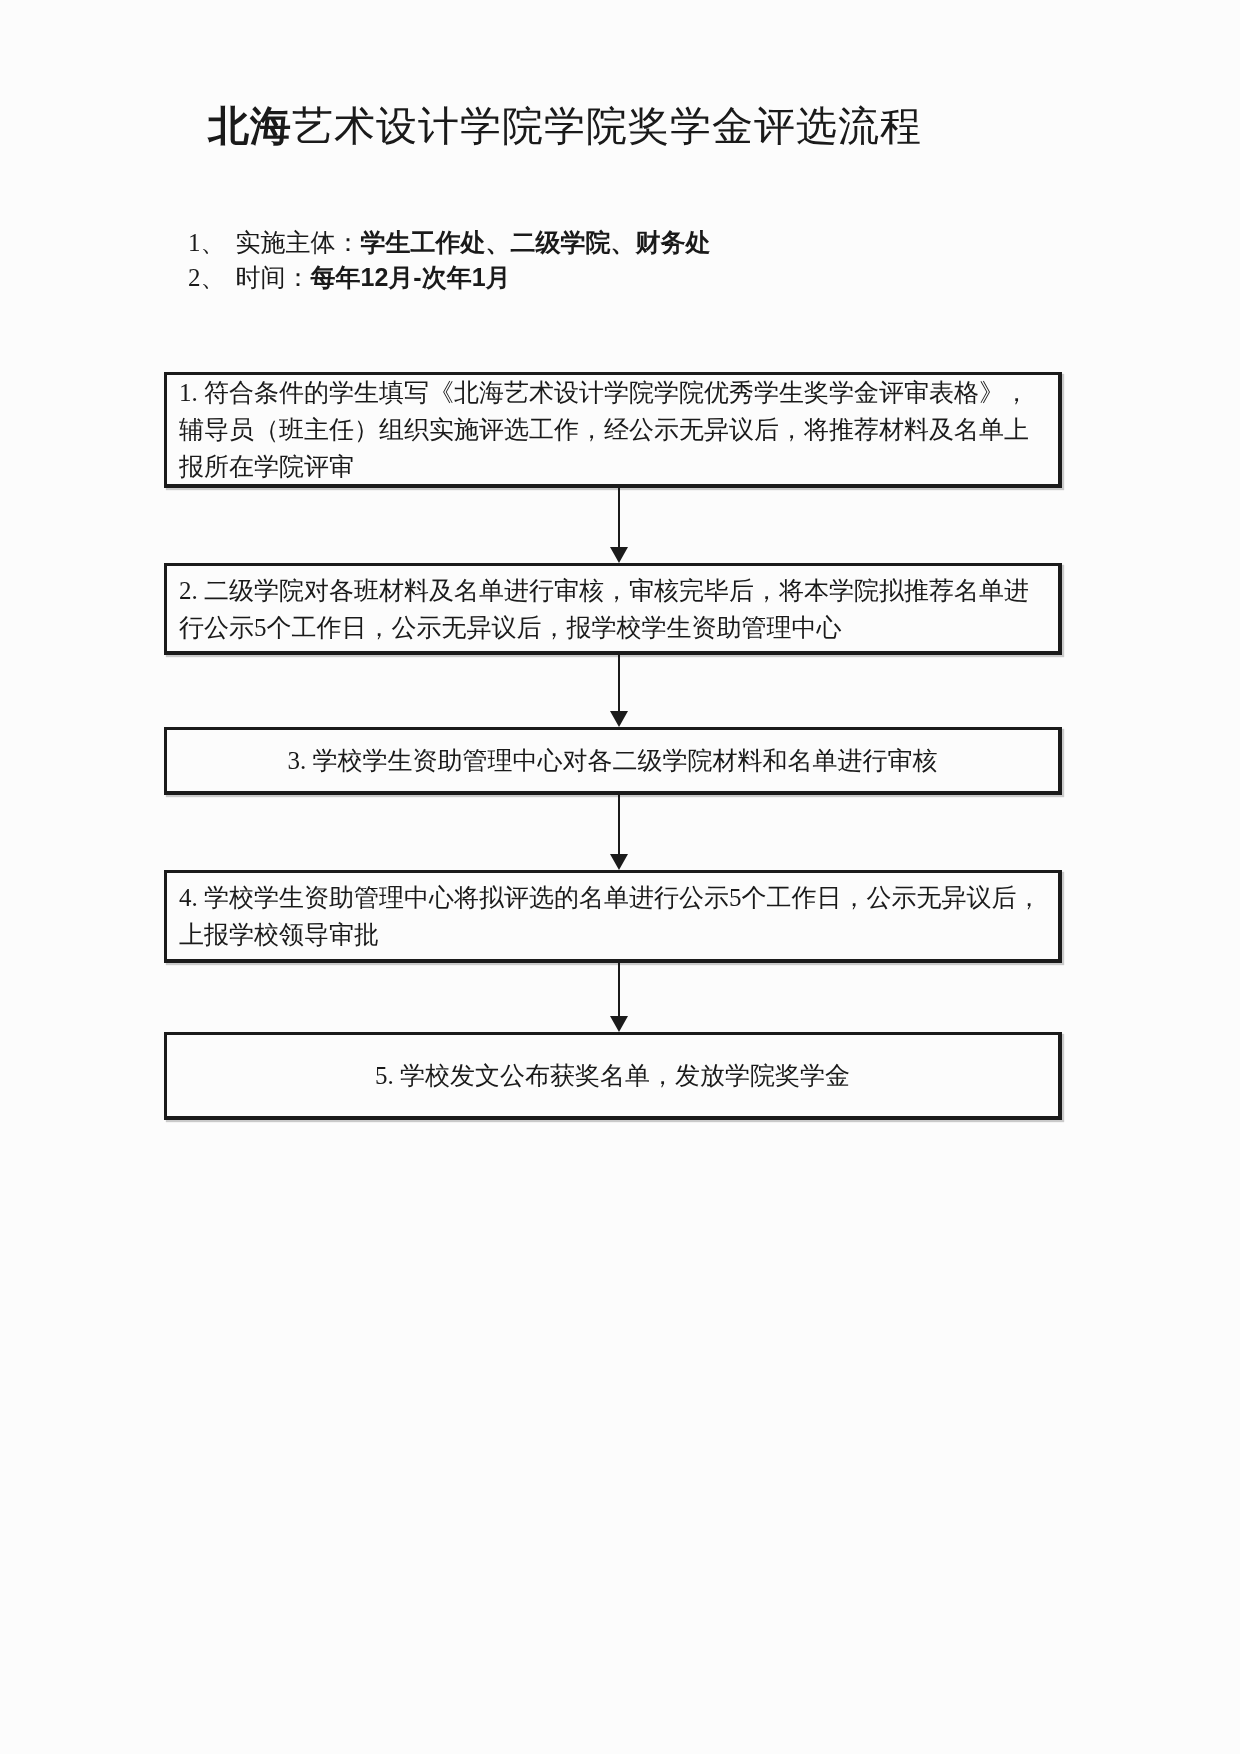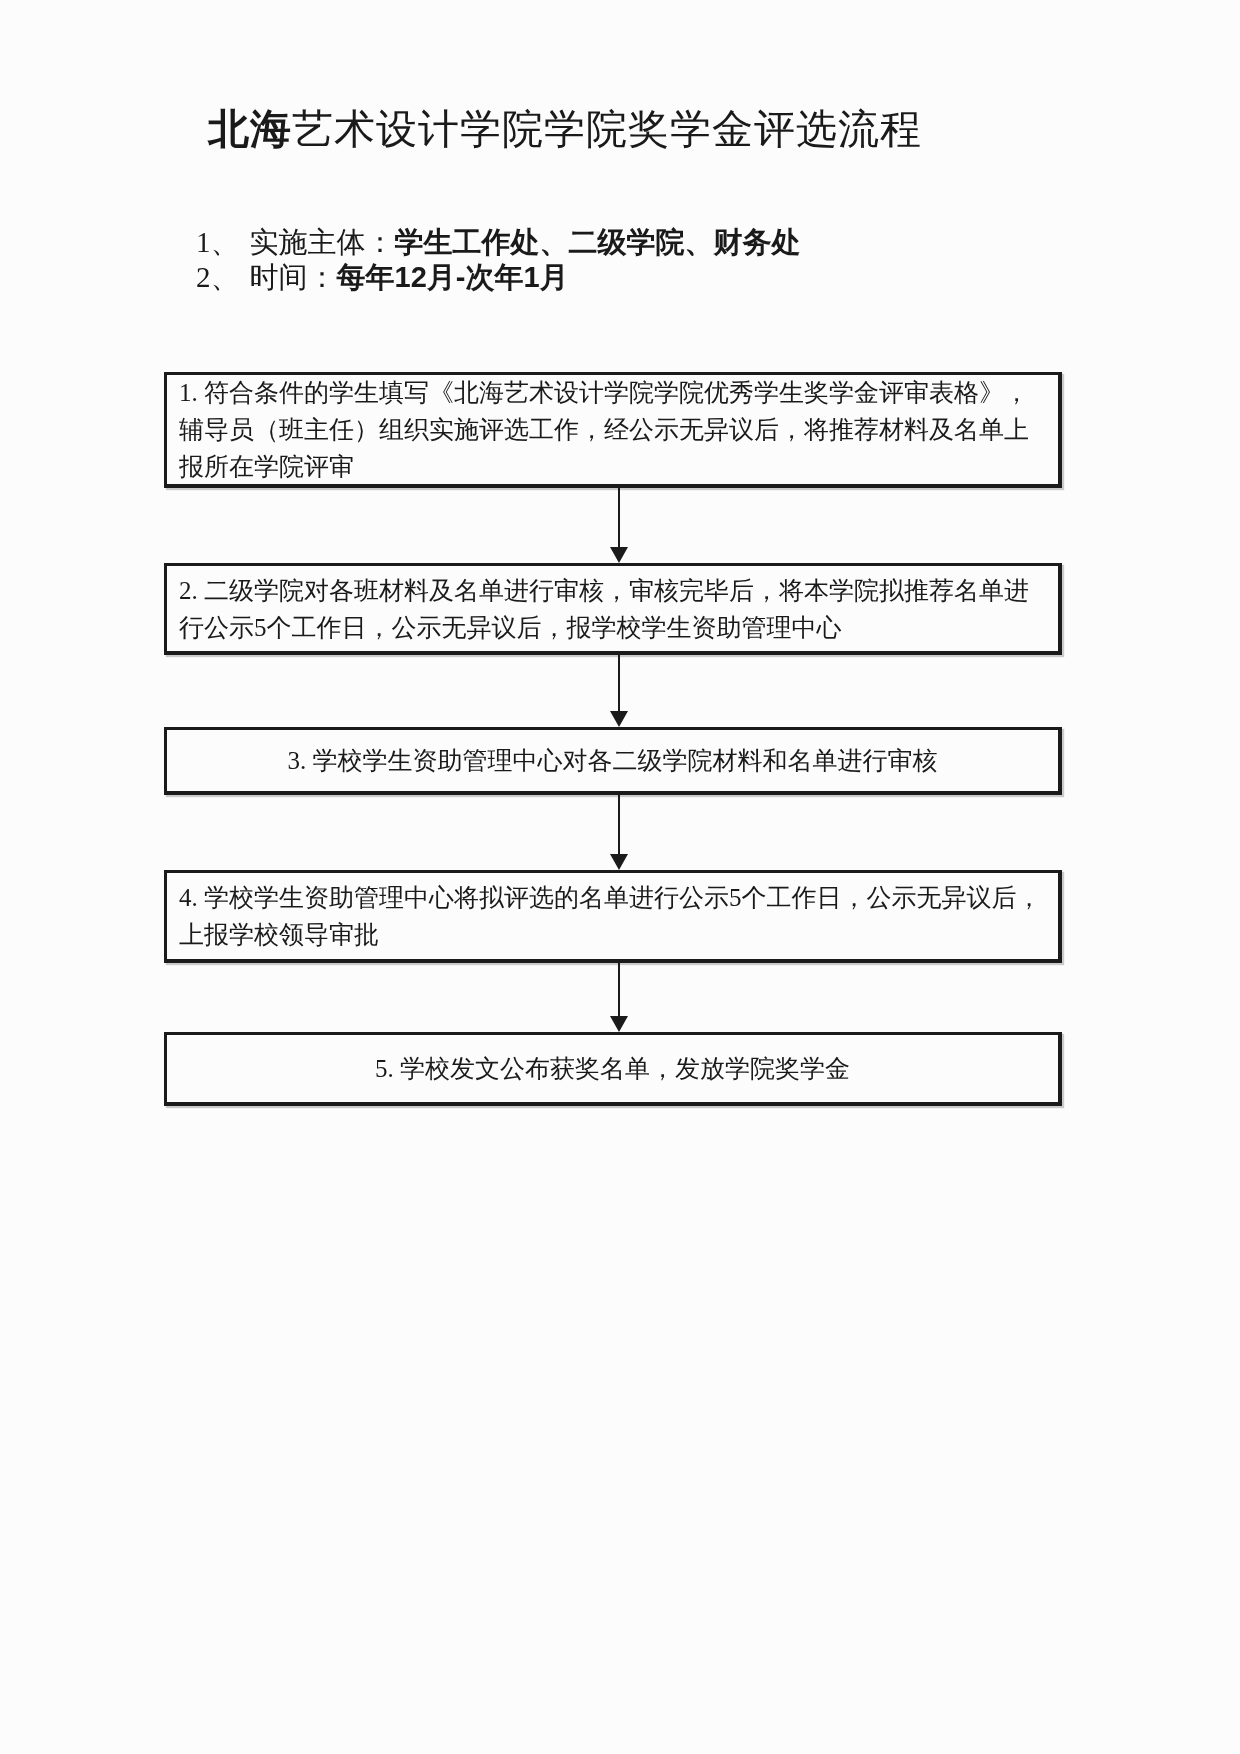--- a/index.html
+++ b/index.html
@@ -23,32 +23,31 @@
     position:absolute;
     top:104px;
     left:0;
     width:1130px;
     margin:0;
     text-align:center;
     font-size:41px;
     font-weight:400;
     letter-spacing:1px;
     line-height:50px;
-    font-family:Liberation Serif, serif;
+    font-family:Liberation Mono, monospace;
   }
   .doc-title .title-bold{
     font-weight:700;
   }
   .info-item{
     position:absolute;
     left:188px;
-    font-size:29px;
+    font-size:25px;
     line-height:30px;
     white-space:nowrap;
-    margin-left:8px;
   }
   .info-item .num,
   .info-item .lbl{
     font-family:"Liberation Serif","DejaVu Serif",serif;
     font-weight:400;
   }
   .info-item .num{margin-right:10px;}
   .info-item .val{
     font-family:"Liberation Sans","DejaVu Sans",sans-serif;
     font-weight:700;
@@ -143,17 +142,17 @@
 
   <div class="flow-box" style="top:870px;height:93px">
     <p>4. 学校学生资助管理中心将拟评选的名单进行公示5个工作日，公示无异议后，上报学校领导审批</p>
   </div>
 
   <div class="flow-arrow" style="top:963px;height:69px">
     <div class="arrow-line"></div>
     <div class="arrow-head"></div>
   </div>
 
-  <div class="flow-box center" style="top:1032px;height:74px">
+  <div class="flow-box center" style="top:1032px;height:88px">
     <p>5. 学校发文公布获奖名单，发放学院奖学金</p>
   </div>
 
 </div>
 
 </body></html>

